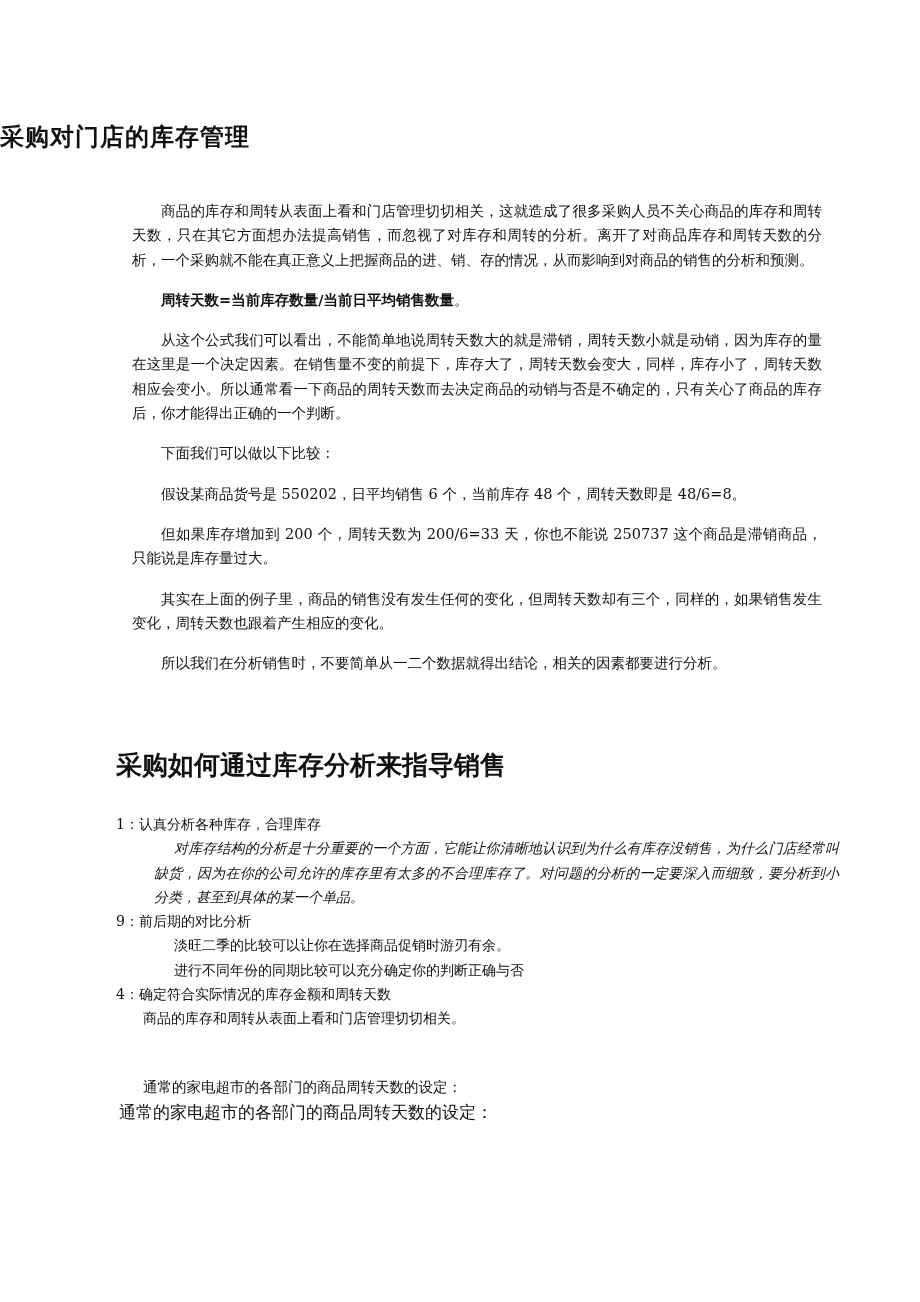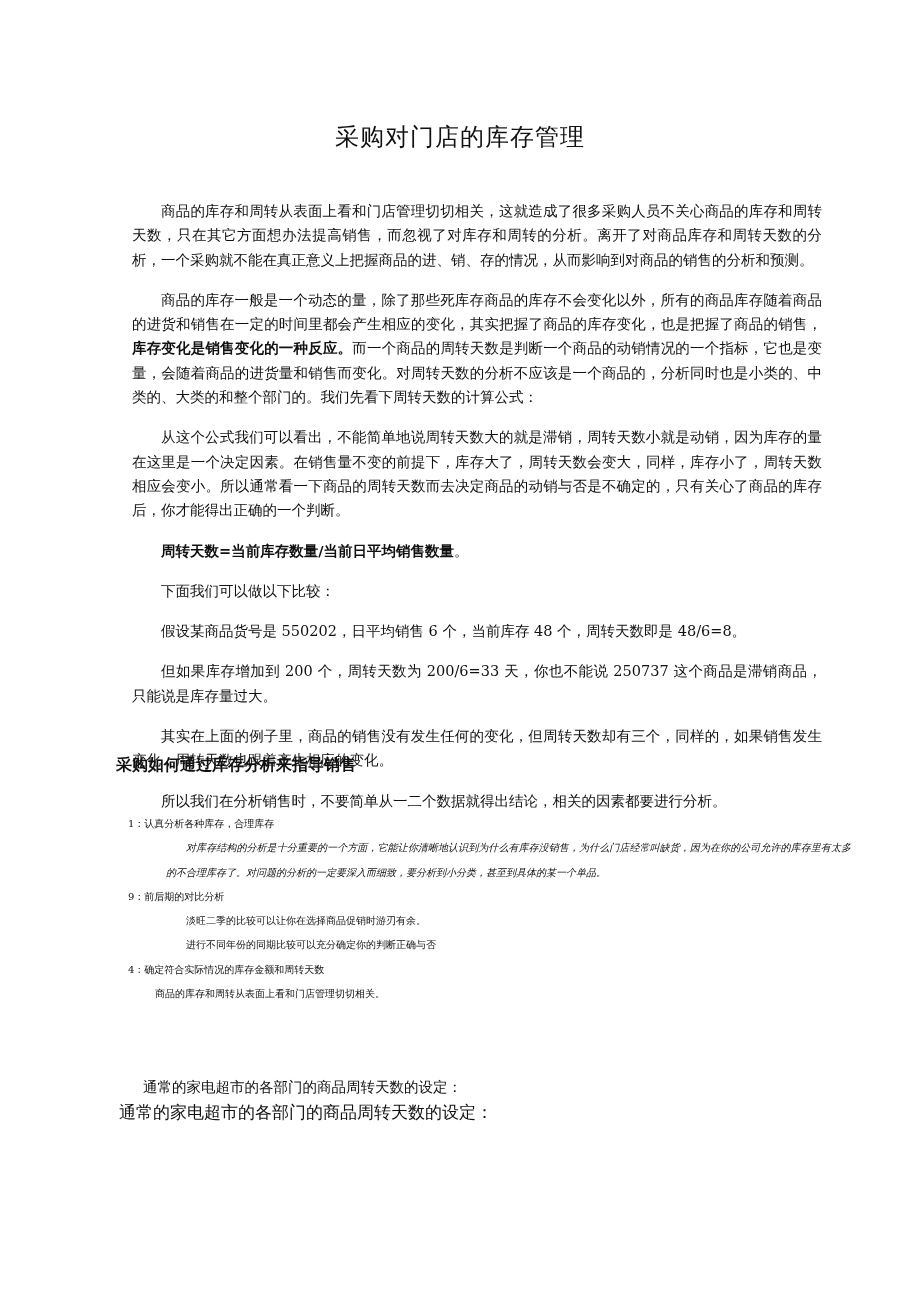--- a/index.html
+++ b/index.html
@@ -1,36 +1,36 @@
 <!DOCTYPE html>
 <html><head>
   <meta charset="utf-8">
   <style>
     html, body { margin: 0; padding: 0; background: #ffffff; }
     body { width: 920px; height: 1302px; position: relative; overflow: hidden; color: #111; }
     .page { position: absolute; left: 0; top: 0; width: 920px; height: 1302px; }
     .title {
       position: absolute; left: 0; width: 920px; top: 121px;
-      text-align: center; font-family: "DejaVu Sans", sans-serif;
-      font-size: 24px; font-weight: normal; letter-spacing: 1px; line-height: 32px;
+      text-align: left; font-family: "DejaVu Sans", sans-serif;
+      font-size: 24px; font-weight: bold; letter-spacing: 1px; line-height: 32px;
     }
     .body-text {
       position: absolute; left: 116px; width: 722px; top: 183px;
       font-family: "DejaVu Serif", serif; font-size: 14.5px; line-height: 24.3px;
       text-align: justify; text-justify: inter-character;
     }
     .body-text p { margin: 16px; text-indent: 2em; }
     .body-text b { font-family: "DejaVu Sans", sans-serif; font-weight: bold; }
     .h2 {
       position: absolute; left: 116px; top: 752px;
-      font-family: "DejaVu Sans", sans-serif; font-size: 16px; font-weight: bold; line-height: 26px;
+      font-family: "DejaVu Sans", sans-serif; font-size: 26px; font-weight: bold; line-height: 26px;
     }
     .list {
       position: absolute; left: 116px; width: 722px; top: 812px;
-      font-family: "DejaVu Serif", serif; font-size: 10px; line-height: 24.3px; margin-left: 12px;
+      font-family: "DejaVu Serif", serif; font-size: 14px; line-height: 24.3px;
     }
     .list .num { margin: 0; }
     .list .desc1 { margin: 0 0 0 38px; text-indent: 20px; text-align: justify; width: 685px; font-style: italic; }
     .list .desc { margin: 0 0 0 58px; }
     .list .desc-plain { margin: 0 0 0 27px; }
     .setting1 {
       position: absolute; left: 143px; top: 1076px;
       font-family: "DejaVu Serif", serif; font-size: 14.5px; line-height: 22px;
     }
     .setting2 {
@@ -39,23 +39,22 @@
     }
   </style>
 </head>
 <body>
 
 <div class="page">
   <div class="title">采购对门店的库存管理</div>
 
   <div class="body-text">
     <p>商品的库存和周转从表面上看和门店管理切切相关，这就造成了很多采购人员不关心商品的库存和周转天数，只在其它方面想办法提高销售，而忽视了对库存和周转的分析。离开了对商品库存和周转天数的分析，一个采购就不能在真正意义上把握商品的进、销、存的情况，从而影响到对商品的销售的分析和预测。</p>
-    <p><span>商品的库存一般是一个动态的量，除了那些死库存商品的库存不会变化以外，所有的商品库存随着商品的进货和销售在一定的时间里都会产生相应的变化，其实把握了商品的库存变化，也是把握了商品的销售，</span><b>库存变化是销售变化的一种反应。</b><span>而一个商品的周转天数是判断一个商品的动销情况的一个指标，它也是变量，会随着商品的进货量和销售而变化。对周转天数的分析不应该是一个商品的，分析同时也是小类的、中类的、大类的和整个部门的。我们先看下周转天数的计算公式：</span></p>
+    <p><b>周转天数=当前库存数量/当前日平均销售数量</b><span>。</span></p>
     <p>从这个公式我们可以看出，不能简单地说周转天数大的就是滞销，周转天数小就是动销，因为库存的量在这里是一个决定因素。在销售量不变的前提下，库存大了，周转天数会变大，同样，库存小了，周转天数相应会变小。所以通常看一下商品的周转天数而去决定商品的动销与否是不确定的，只有关心了商品的库存后，你才能得出正确的一个判断。</p>
-    <p><b>周转天数=当前库存数量/当前日平均销售数量</b><span>。</span></p>
     <p>下面我们可以做以下比较：</p>
     <p>假设某商品货号是 550202，日平均销售 6 个，当前库存 48 个，周转天数即是 48/6=8。</p>
     <p>但如果库存增加到 200 个，周转天数为 200/6=33 天，你也不能说 250737 这个商品是滞销商品，只能说是库存量过大。</p>
     <p>其实在上面的例子里，商品的销售没有发生任何的变化，但周转天数却有三个，同样的，如果销售发生变化，周转天数也跟着产生相应的变化。</p>
     <p>所以我们在分析销售时，不要简单从一二个数据就得出结论，相关的因素都要进行分析。</p>
   </div>
 
   <div class="h2">采购如何通过库存分析来指导销售</div>
 
   <div class="list">

